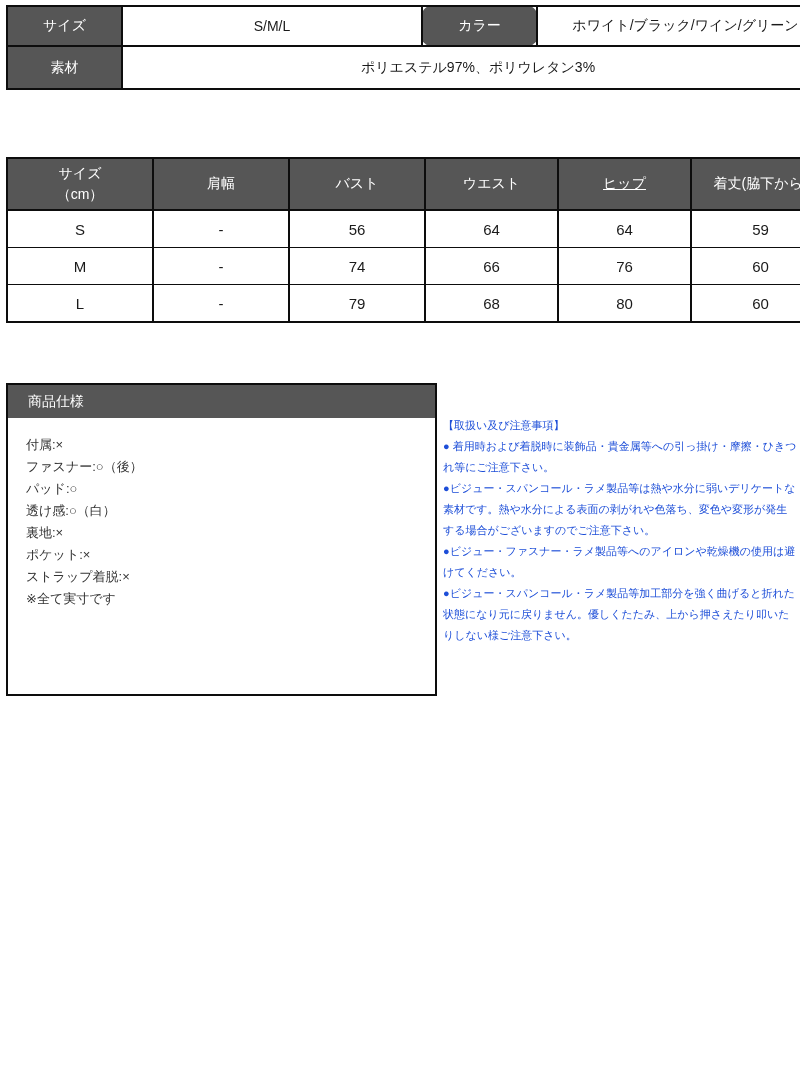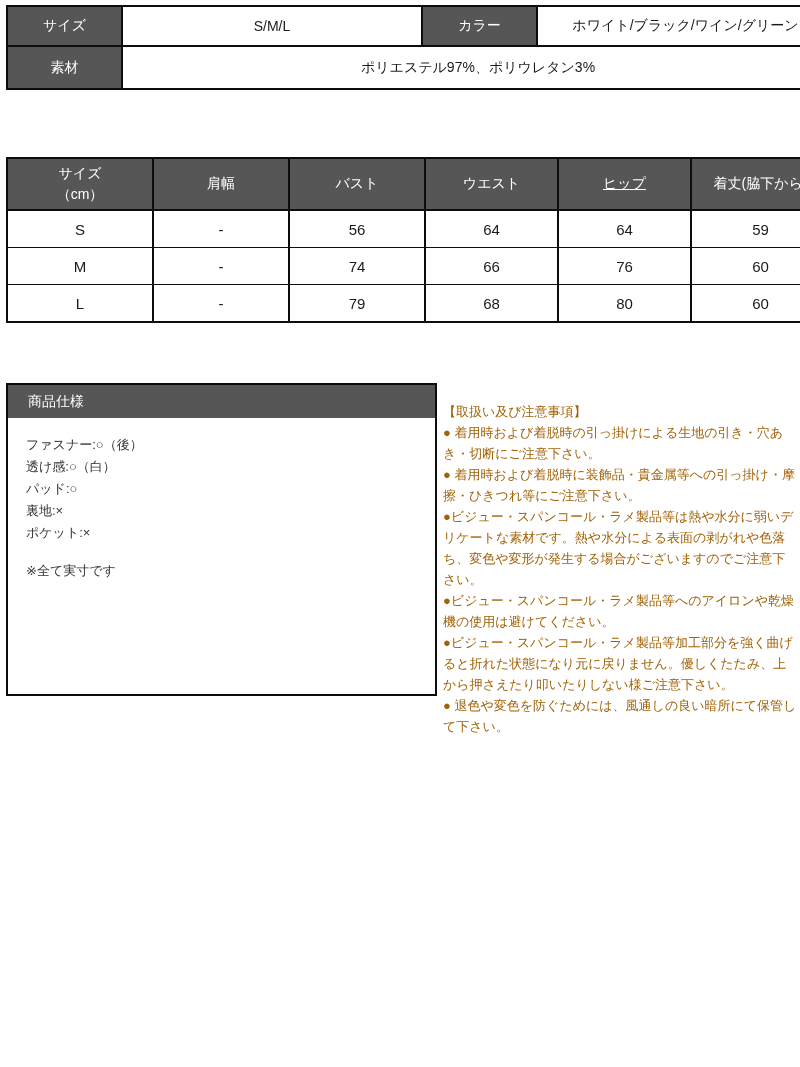--- a/index.html
+++ b/index.html
@@ -29,21 +29,21 @@
   }
   .info-table th {
     background: #565656;
     color: #ffffff;
     font-weight: normal;
   }
   .info-table tr:nth-child(1) { height: 40px; }
   .info-table tr:nth-child(2) { height: 43px; }
   .col-a { width: 105px; }
   .col-b { width: 290px; }
-  .col-c { width: 105px; }
+  .col-c { width: 105px; border-radius: 9px; }
   .col-d { width: 287px; }
 
   
   .size-chart {
     position: absolute;
     left: 6px; top: 157px;
     width: 787px;
   }
   .size-chart th, .size-chart td {
     border: 2px solid #0d0d0d;
@@ -94,30 +94,30 @@
     font-size: 14px;
     padding-left: 20px;
   }
   .spec-body {
     padding: 16px 18px 0 18px;
     font-size: 13px;
     line-height: 22px;
     color: #333333;
   }
   .spec-item { height: 22px; }
-  .spec-note { margin-top: 16px; }
+  .spec-note { }
 
   
   .precautions {
     position: absolute;
-    left: 443px; top: 401px;
+    left: 443px; top: 415px;
     width: 354px;
-    font-size: 13px;
+    font-size: 11px;
     line-height: 21px;
-    color: #a16207;
+    color: #1d4ed8;
   }
   .precautions p { margin: 0; }
   .precautions-title { margin: 0 0 0 0; }
 </style>
 </head>
 <body>
 
 <div class="canvas">
 
   <table class="info-table">
@@ -171,32 +171,32 @@
         <td>68</td>
         <td>80</td>
         <td>60</td>
       </tr>
     </tbody>
   </table>
 
   <div class="spec-box">
     <div class="spec-header">商品仕様</div>
     <div class="spec-body">
+      <div class="spec-item">付属:×</div>
       <div class="spec-item">ファスナー:○（後）</div>
+      <div class="spec-item">パッド:○</div>
       <div class="spec-item">透け感:○（白）</div>
-      <div class="spec-item">パッド:○</div>
       <div class="spec-item">裏地:×</div>
       <div class="spec-item">ポケット:×</div>
+      <div class="spec-item">ストラップ着脱:×</div>
       <div class="spec-note">※全て実寸です</div>
     </div>
   </div>
 
   <div class="precautions">
     <p class="precautions-title">【取扱い及び注意事項】</p>
-    <p>● 着用時および着脱時の引っ掛けによる生地の引き・穴あき・切断にご注意下さい。</p>
     <p>● 着用時および着脱時に装飾品・貴金属等への引っ掛け・摩擦・ひきつれ等にご注意下さい。</p>
     <p>●ビジュー・スパンコール・ラメ製品等は熱や水分に弱いデリケートな素材です。熱や水分による表面の剥がれや色落ち、変色や変形が発生する場合がございますのでご注意下さい。</p>
-    <p>●ビジュー・スパンコール・ラメ製品等へのアイロンや乾燥機の使用は避けてください。</p>
+    <p>●ビジュー・ファスナー・ラメ製品等へのアイロンや乾燥機の使用は避けてください。</p>
     <p>●ビジュー・スパンコール・ラメ製品等加工部分を強く曲げると折れた状態になり元に戻りません。優しくたたみ、上から押さえたり叩いたりしない様ご注意下さい。</p>
-    <p>● 退色や変色を防ぐためには、風通しの良い暗所にて保管して下さい。</p>
   </div>
 
 </div>
 
 </body></html>

